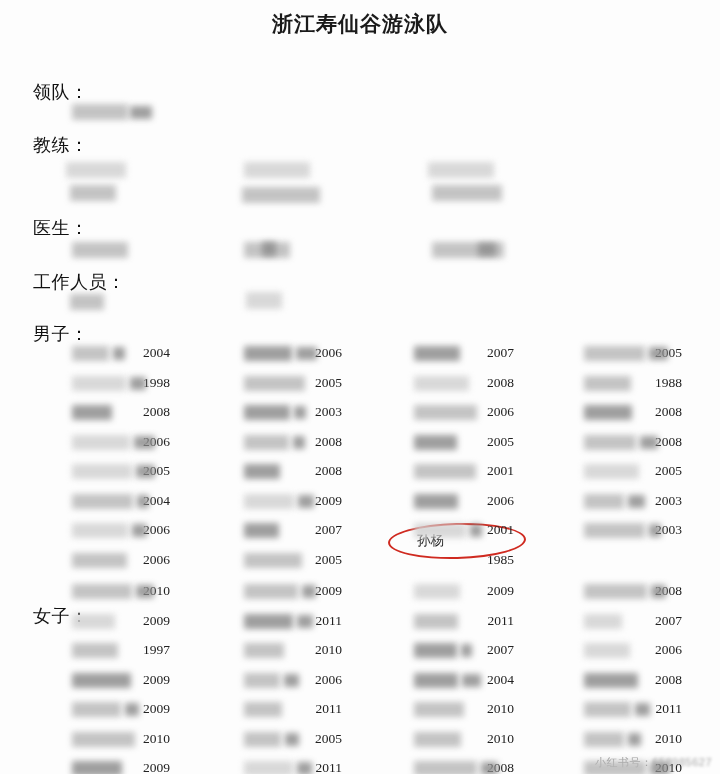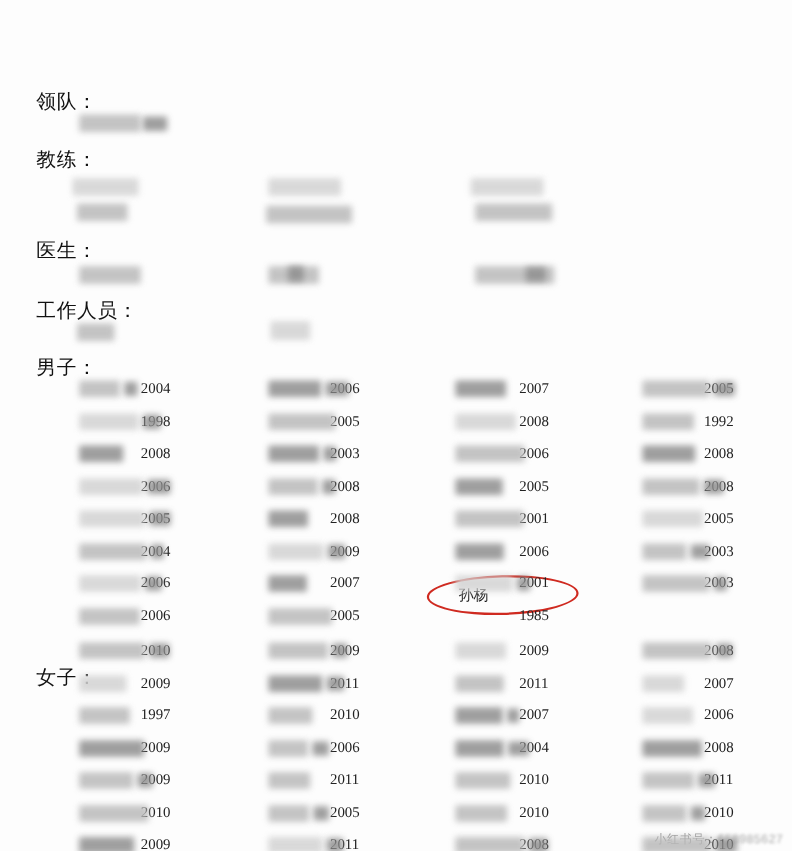--- a/index.html
+++ b/index.html
@@ -52,21 +52,21 @@
   }
   .blk.l {
     background: #d2d2d2;
   }
   .year {
     position: absolute;
     font-size: 13.5px;
     font-family: "Liberation Serif", serif;
     color: #222;
     width: 42px;
-    text-align: left;
+    text-align: right;
   }
   .name-visible {
     position: absolute;
     font-size: 13.5px;
     font-family: "Liberation Serif", serif;
     color: #1a1a1a;
   }
   .highlight-ellipse {
     position: absolute;
     border: 2px solid #cf2a20;
@@ -87,20 +87,21 @@
     display: inline-block;
     filter: blur(1.6px);
     color: #a8a8a8;
   }
 </style>
 </head>
 <body>
 
 <div class="page">
 
+  <div class="title">浙江寿仙谷游泳队</div>
 
   <div class="section-label" style="top:80px;">领队：</div>
   <div class="blk" style="left:72px; top:104px; width:56px; height:16px;"></div>
   <div class="blk d" style="left:130px; top:106px; width:22px; height:13px;"></div>
 
   <div class="section-label" style="top:133px;">教练：</div>
   <div class="blk l" style="left:66px; top:162px; width:60px; height:16px;"></div>
   <div class="blk" style="left:70px; top:185px; width:46px; height:16px;"></div>
   <div class="blk l" style="left:244px; top:162px; width:66px; height:16px;"></div>
   <div class="blk" style="left:242px; top:187px; width:78px; height:16px;"></div>
@@ -183,21 +184,21 @@
     <div class="blk" style="left: 414px; top: 464px; width: 62px; height: 15px;"></div>
     <div class="year" style="left: 472px; top: 492.5px;">2006</div>
     <div class="blk d" style="left: 414px; top: 493.5px; width: 44px; height: 15px;"></div>
     <div class="year" style="left: 472px; top: 522px;">2001</div>
     <div class="blk l" style="left: 414px; top: 523px; width: 52px; height: 15px;"></div>
     <div class="blk d" style="left: 470px; top: 524px; width: 12px; height: 13px;"></div>
     <div class="year" style="left: 472px; top: 551.5px;">1985</div>
     <div class="year" style="left: 640px; top: 345px;">2005</div>
     <div class="blk" style="left: 584px; top: 346px; width: 61px; height: 15px;"></div>
     <div class="blk d" style="left: 649px; top: 347px; width: 19px; height: 13px;"></div>
-    <div class="year" style="left: 640px; top: 374.5px;">1992</div>
+    <div class="year" style="left: 640px; top: 374.5px;">1988</div>
     <div class="blk" style="left: 584px; top: 375.5px; width: 47px; height: 15px;"></div>
     <div class="year" style="left: 640px; top: 404px;">2008</div>
     <div class="blk d" style="left: 584px; top: 405px; width: 48px; height: 15px;"></div>
     <div class="year" style="left: 640px; top: 433.5px;">2008</div>
     <div class="blk" style="left: 584px; top: 434.5px; width: 52px; height: 15px;"></div>
     <div class="blk d" style="left: 640px; top: 435.5px; width: 18px; height: 13px;"></div>
     <div class="year" style="left: 640px; top: 463px;">2005</div>
     <div class="blk l" style="left: 584px; top: 464px; width: 55px; height: 15px;"></div>
     <div class="year" style="left: 640px; top: 492.5px;">2003</div>
     <div class="blk" style="left: 584px; top: 493.5px; width: 40px; height: 15px;"></div>

